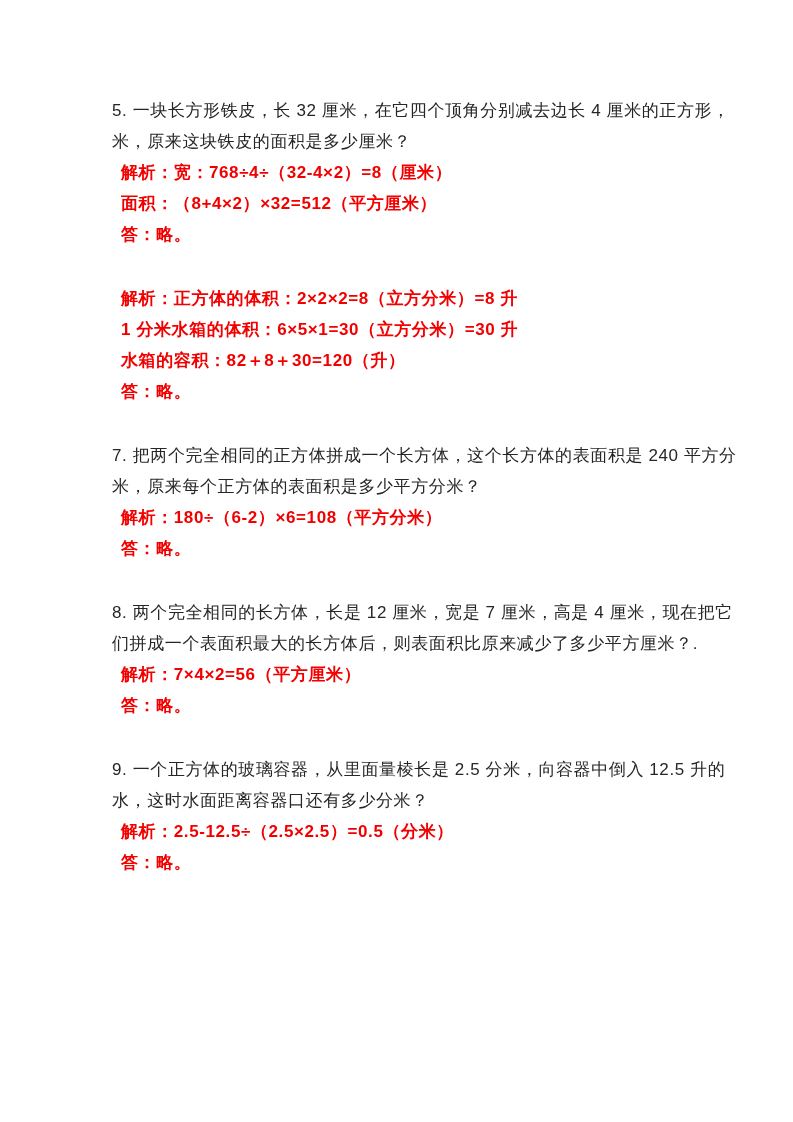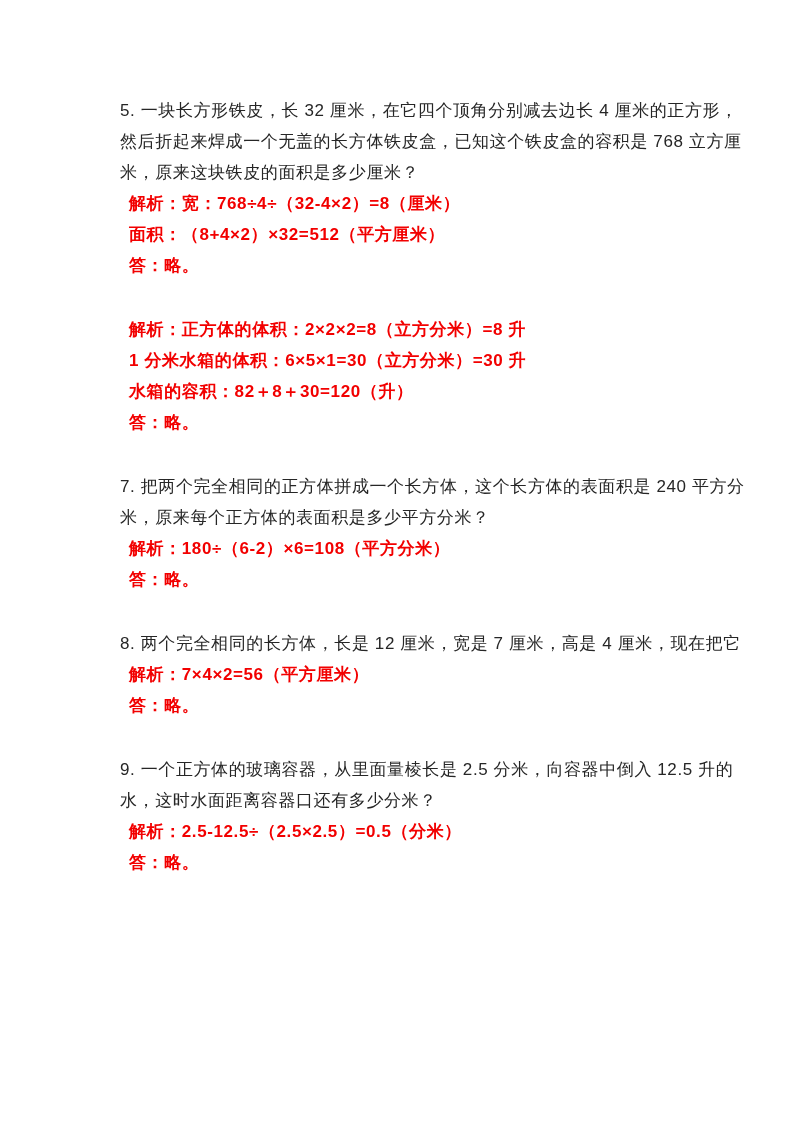--- a/index.html
+++ b/index.html
@@ -10,21 +10,21 @@
   .page {
     position: relative;
     width: 793px;
     height: 1122px;
     background: var(--page-bg, #ffffff);
     overflow: hidden;
     font-family: "Liberation Sans", "DejaVu Sans", sans-serif;
   }
   .content {
     position: absolute;
-    left: 120px;
+    left: 112px;
     top: 95px;
     width: 660px;
   }
   .problem {
     margin: 0 0 33px 0;
   }
   .line {
     height: 31px;
     line-height: 31px;
     font-size: 17px;
@@ -42,21 +42,20 @@
   }
 </style>
 </head>
 <body>
 
 <div class="page">
   <div class="content">
 
     <div class="problem">
       <div class="line q-line">5. 一块长方形铁皮，长 32 厘米，在它四个顶角分别减去边长 4 厘米的正方形，</div>
-      <div class="line q-line">然后折起来焊成一个无盖的长方体铁皮盒，已知这个铁皮盒的容积是 768 立方厘</div>
       <div class="line q-line">米，原来这块铁皮的面积是多少厘米？</div>
       <div class="line s-line">解析：宽：768÷4÷（32-4×2）=8（厘米）</div>
       <div class="line s-line">面积：（8+4×2）×32=512（平方厘米）</div>
       <div class="line s-line">答：略。</div>
     </div>
 
     <div class="problem">
       <div class="line s-line">解析：正方体的体积：2×2×2=8（立方分米）=8 升</div>
       <div class="line s-line">1 分米水箱的体积：6×5×1=30（立方分米）=30 升</div>
       <div class="line s-line">水箱的容积：82＋8＋30=120（升）</div>
@@ -65,20 +64,21 @@
 
     <div class="problem">
       <div class="line q-line">7. 把两个完全相同的正方体拼成一个长方体，这个长方体的表面积是 240 平方分</div>
       <div class="line q-line">米，原来每个正方体的表面积是多少平方分米？</div>
       <div class="line s-line">解析：180÷（6-2）×6=108（平方分米）</div>
       <div class="line s-line">答：略。</div>
     </div>
 
     <div class="problem">
       <div class="line q-line">8. 两个完全相同的长方体，长是 12 厘米，宽是 7 厘米，高是 4 厘米，现在把它</div>
+      <div class="line q-line">们拼成一个表面积最大的长方体后，则表面积比原来减少了多少平方厘米？.</div>
       <div class="line s-line">解析：7×4×2=56（平方厘米）</div>
       <div class="line s-line">答：略。</div>
     </div>
 
     <div class="problem">
       <div class="line q-line">9. 一个正方体的玻璃容器，从里面量棱长是 2.5 分米，向容器中倒入 12.5 升的</div>
       <div class="line q-line">水，这时水面距离容器口还有多少分米？</div>
       <div class="line s-line">解析：2.5-12.5÷（2.5×2.5）=0.5（分米）</div>
       <div class="line s-line">答：略。</div>
     </div>

